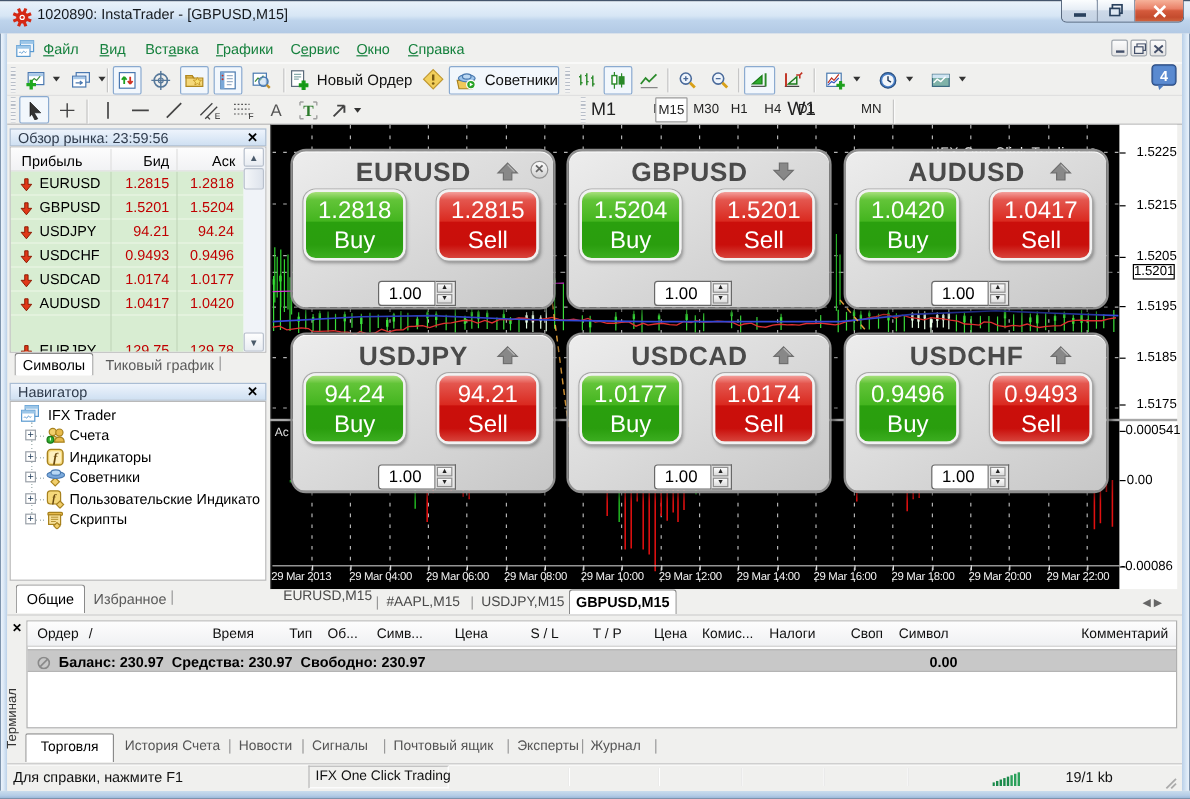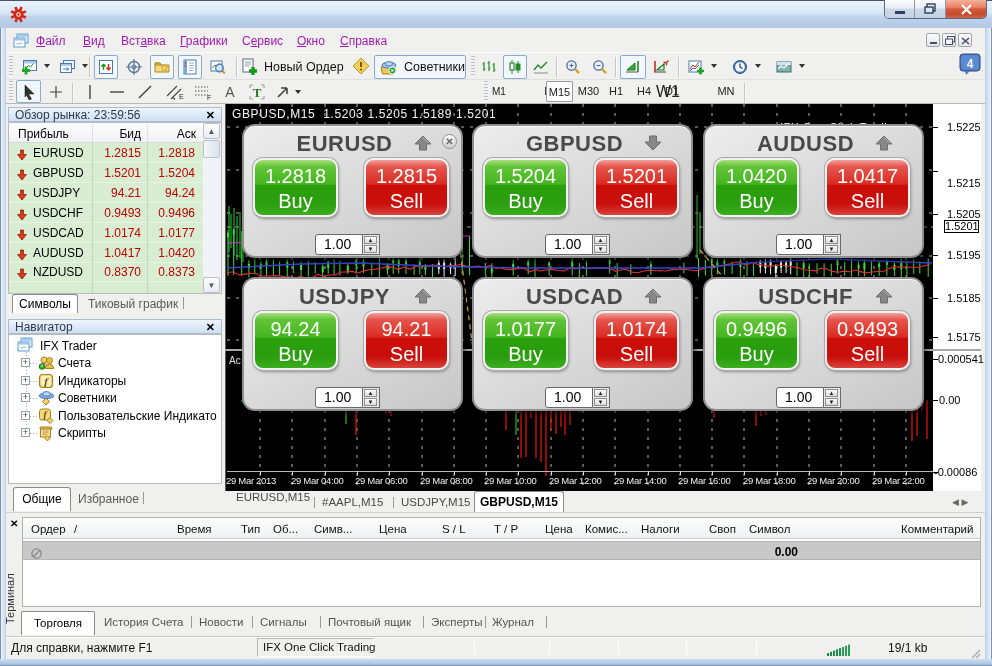--- a/index.html
+++ b/index.html
@@ -2,21 +2,21 @@
 <html><head><meta charset="utf-8"><style>
 
 *{margin:0;padding:0;box-sizing:border-box}
 body{width:992px;height:666px;overflow:hidden;font-family:"Liberation Sans",sans-serif;background:#8aa0b8}
 #frame{position:absolute;left:0;top:0;width:992px;height:666px;background:#f0f0ee;overflow:hidden}
 .a{position:absolute}
 .tb-btn{position:absolute;top:55px;height:24px;display:flex;align-items:center;justify-content:center}
 .pressed{background:#f2f7fc;border:1px solid #8aaad0;border-radius:2px}
 .sep1{position:absolute;top:57px;width:2px;height:20px;border-left:1px solid #c6c6c6;border-right:1px solid #fafafa}
 .grip{position:absolute;width:4px;background:repeating-linear-gradient(180deg,#b8bec8 0 1px,#f4f4f4 1px 3px)}
-.mi{font-size:12px;color:#a21caf}
+.mi{font-size:12px;color:#15803d}
 .panelhdr{position:absolute;left:8px;width:214px;height:15px;background:linear-gradient(180deg,#eef4fc,#cfe0f2);border:1px solid #aabdd4;font-size:12px;color:#2f3b4c;line-height:14px;padding-left:6px}
 .tab-act{position:absolute;background:#fff;border:1px solid #8a8a8a;border-bottom:none;border-radius:3px 3px 0 0;font-size:12px;color:#000;text-align:center}
 .tab-in{position:absolute;font-size:12px;color:#5a5a5a}
 .widget{position:absolute;width:221px;height:134px;background:linear-gradient(150deg,#ededed,#c7c7c7);border:2px solid #8f8f8f;border-radius:13px;box-shadow:2px 3px 5px rgba(0,0,0,.55),inset 0 1px 0 rgba(255,255,255,.85)}
 .wtitle{position:absolute;left:0;top:5px;width:100%;text-align:center;font-size:22px;font-weight:bold;color:#4a4a4a;letter-spacing:.5px;padding-right:16px}
 .buy,.sell{position:absolute;top:32px;width:85px;height:59px;border:2px solid #f2f2f2;border-radius:10px;color:#fff;text-align:center;box-shadow:0 0 0 1px #a8a8a8,1px 2px 3px rgba(0,0,0,.35)}
 .buy{left:9px;background:linear-gradient(180deg,#a8e07c 0%,#62c438 12%,#44b51f 44%,#2aa00e 46%,#2a9e0e 80%,#3cae20 100%)}
 .sell{left:120px;background:linear-gradient(180deg,#f4a09c 0%,#e4564e 12%,#da2a20 44%,#cb0f0b 46%,#c90f0b 80%,#d8443c 100%)}
 .bprice{font-size:20px;line-height:26px;margin-top:3px}
 .blabel{font-size:20px;line-height:24px}
@@ -48,20 +48,21 @@
           <path d="M7.283397071605883 11.459708991543401L5.458492679014708 15.899272478858503"></path>
           <path d="M5.5469015210619705 9.732562117580246L1.1172538026549272 11.581405293950613"></path>
           <path d="M5.540291008456598 7.283397071605883L1.1007275211414953 5.458492679014709"></path>
           <path d="M7.2674378824197525 5.546901521061971L5.418594706049381 1.117253802654929"></path>
           <path d="M9.716602928394115 5.540291008456597L11.541507320985287 1.1007275211414944"></path>
           <path d="M11.453098478938028 7.2674378824197525L15.882746197345071 5.418594706049381"></path>
         </g>
         <circle cx="8.5" cy="8.5" r="2.2" fill="#fff"></circle>
         <circle cx="8.5" cy="8.5" r="1.2" fill="#d42814"></circle>
       </svg></div>
+<div class="a" style="left:31px;top:5px;font-size:12px;color:#15191e">1020890: InstaTrader - [GBPUSD,M15]</div>
 <div class="a" style="left:884px;top:0;width:103px;height:19px;border:1px solid #5a6a80;border-top:none;border-radius:0 0 5px 5px;overflow:hidden;display:flex">
 <div style="width:31px;height:100%;background:linear-gradient(180deg,#fbfdfe,#e6edf5 45%,#cdd9e8 50%,#c3d2e4);border-right:1px solid #8a98ab;position:relative">
         <div style="position:absolute;left:10px;top:11px;width:10px;height:3px;background:#29415e"></div>
       </div>
 <div style="width:31px;height:100%;background:linear-gradient(180deg,#fbfdfe,#e6edf5 45%,#cdd9e8 50%,#c3d2e4);border-right:1px solid #8a98ab;position:relative">
         <svg width="12" height="11" viewBox="0 0 12 11" style="position:absolute;left:9px;top:3px">
           <rect x="3" y="1" width="8" height="7" fill="none" stroke="#29415e" stroke-width="1.4"></rect>
           <rect x="1" y="4" width="8" height="6" fill="#dde7f2" stroke="#29415e" stroke-width="1.4"></rect>
         </svg>
       </div>
@@ -321,21 +322,21 @@
         <text x="8" y="12.5" font-size="13" font-weight="bold" fill="#2a7a2a" text-anchor="middle" font-family="Liberation Serif">T</text>
       </svg>
     </div>
 <div class="tb-btn" style="left:272px;width:22px;top:80px;height:23px">
       <svg width="16" height="16" viewBox="0 0 16 16" style="">
         <path d="M3 13L12 4M12 4v6M12 4H6" stroke="#444" stroke-width="1.6" fill="none"></path>
       </svg>
     </div>
 <div class="a" style="left:295px;top:90px;width:0;height:0;border:3.5px solid transparent;border-top:4px solid #333"></div>
 <div class="grip" style="left:484px;top:81px;height:21px"></div>
-<div class="a" style="left:492px;top:81px;width:22px;height:16px;font-size:10px;color:#222;text-align:left;line-height:21px">M1</div>
+<div class="a" style="left:492px;top:81px;width:22px;height:16px;font-size:15px;color:#222;text-align:center;line-height:21px">M1</div>
 <div class="a" style="left:541px;top:81px;width:22px;height:32px;font-size:11px;color:#222;text-align:center;line-height:21px">M5</div>
 <div class="a" style="left:546px;top:81px;width:27px;height:21px;background:#fdfdfd;border:1px solid #9a9a9a;border-radius:1px;font-size:11px;color:#222;text-align:center;line-height:21px">M15</div>
 <div class="a" style="left:576px;top:81px;width:25px;height:21px;font-size:11px;color:#222;text-align:center;line-height:21px">M30</div>
 <div class="a" style="left:604px;top:81px;width:24px;height:21px;font-size:11px;color:#222;text-align:center;line-height:21px">H1</div>
 <div class="a" style="left:632px;top:81px;width:24px;height:21px;font-size:11px;color:#222;text-align:center;line-height:21px">H4</div>
 <div class="a" style="left:660px;top:81px;width:24px;height:21px;font-size:11px;color:#222;text-align:center;line-height:21px">D1</div>
 <div class="a" style="left:656px;top:81px;width:24px;height:21px;font-size:16px;color:#222;text-align:right;line-height:21px">W1</div>
 <div class="a" style="left:714px;top:81px;width:24px;height:21px;font-size:11px;color:#222;text-align:center;line-height:21px">MN</div>
 <div class="sep1" style="left:744px;top:83px"></div>
 <div class="panelhdr" style="top:107px">Обзор рынка: 23:59:56<span style="position:absolute;right:6px;top:0;color:#000;font-weight:bold;font-size:11px">✕</span></div>
@@ -388,27 +389,27 @@
         <span class="mask" style="right:8px">1.0177</span>
       </div>
 <div class="mrow" style="top:99.5px">
         <span class="marr"><svg width="12" height="12" viewBox="0 0 12 12" style="">
             <path d="M4.6 1h2.8v4.6h3L6 11 1.6 5.6h3z" fill="#e03818" stroke="#8a1800" stroke-width=".8"></path>
           </svg></span>
         <span class="msym">AUDUSD</span>
         <span class="mbid" style="right:62px">1.0417</span>
         <span class="mask" style="right:8px">1.0420</span>
       </div>
-<div class="mrow" style="top:119.39999999999999px">
+<div class="mrow" style="top:139.29999999999998px">
         <span class="marr"><svg width="12" height="12" viewBox="0 0 12 12" style="">
             <path d="M4.6 1h2.8v4.6h3L6 11 1.6 5.6h3z" fill="#e03818" stroke="#8a1800" stroke-width=".8"></path>
           </svg></span>
-        <span class="msym">NZDUSD</span>
-        <span class="mbid" style="right:62px">0.8370</span>
-        <span class="mask" style="right:8px">0.8373</span>
+        <span class="msym">EURJPY</span>
+        <span class="mbid" style="right:62px">129.75</span>
+        <span class="mask" style="right:8px">129.78</span>
       </div>
 <div class="a" style="left:83px;top:0;width:1px;height:150px;background:#c2d8bc"></div>
 <div class="a" style="left:138px;top:0;width:1px;height:150px;background:#c2d8bc"></div>
 </div>
 <div class="a" style="left:203px;top:123px;width:18px;height:170px;background:#f0f3f8">
       <div style="position:absolute;left:0;top:0;width:17px;height:16px;background:linear-gradient(180deg,#fefefe,#e8ecf2);border:1px solid #b8c0cc;border-radius:2px;text-align:center;font-size:8px;color:#4a5a6a;line-height:15px">▲</div>
       <div style="position:absolute;left:0;top:17px;width:17px;height:18px;background:linear-gradient(90deg,#f4f6f9,#dde3ec);border:1px solid #b8c0cc;border-radius:2px"></div>
       <div style="position:absolute;left:0;bottom:0;width:17px;height:16px;background:linear-gradient(180deg,#fefefe,#e8ecf2);border:1px solid #b8c0cc;border-radius:2px;text-align:center;font-size:8px;color:#4a5a6a;line-height:15px">▼</div>
     </div>
 <div class="tab-act" style="left:12px;top:294px;width:66px;height:19px;line-height:18px">Символы</div>
@@ -710,27 +711,26 @@
         <line x1="580" y1="296" x2="580" y2="298" stroke="#e01010" stroke-width="1.2"></line>
         <line x1="590" y1="296" x2="590" y2="298" stroke="#20b020" stroke-width="1.2"></line>
         <line x1="600" y1="296" x2="600" y2="297" stroke="#20b020" stroke-width="1.2"></line>
         <line x1="615" y1="296" x2="615" y2="299" stroke="#e01010" stroke-width="1.2"></line>
         <line x1="635" y1="296" x2="635" y2="299" stroke="#e01010" stroke-width="1.2"></line>
         <line x1="655" y1="296" x2="655" y2="297" stroke="#e01010" stroke-width="1.2"></line>
         <line x1="670" y1="296" x2="670" y2="297" stroke="#20b020" stroke-width="1.2"></line>
         <line x1="680" y1="296" x2="680" y2="298" stroke="#20b020" stroke-width="1.2"></line>
         <line x1="685" y1="296" x2="685" y2="299" stroke="#e01010" stroke-width="1.2"></line>
       </svg></div>
-<div class="a" style="left:232px;top:107px;font-size:12px;letter-spacing:0.6px;color:#f4f4f4">GBPUSD,M15&nbsp;&nbsp;1.5203 1.5205 1.5189 1.5201</div>
 <div class="a" style="left:780px;top:120px;font-size:11.5px;letter-spacing:0.4px;color:#fff">IFX One Click Trading <span style="font-size:12px">☺</span></div>
 <div class="a" style="left:229px;top:355px;font-size:10px;color:#e0e0e0">Ac</div>
 <div class="a" style="left:225px;top:349px;width:756px;height:2px;background:#a8a8a8"></div>
 <div class="pricelab" style="top:122px">1.5225</div>
 <div class="a" style="left:933px;top:127px;width:5px;height:1px;background:#000"></div>
-<div class="pricelab" style="top:178px">1.5215</div>
+<div class="pricelab" style="top:166px">1.5215</div>
 <div class="a" style="left:933px;top:171px;width:5px;height:1px;background:#000"></div>
 <div class="pricelab" style="top:209px">1.5205</div>
 <div class="a" style="left:933px;top:214px;width:5px;height:1px;background:#000"></div>
 <div class="pricelab" style="top:250px">1.5195</div>
 <div class="a" style="left:933px;top:255px;width:5px;height:1px;background:#000"></div>
 <div class="pricelab" style="top:293px">1.5185</div>
 <div class="a" style="left:933px;top:298px;width:5px;height:1px;background:#000"></div>
 <div class="pricelab" style="top:332px">1.5175</div>
 <div class="a" style="left:933px;top:337px;width:5px;height:1px;background:#000"></div>
 <div class="pricelab" style="left:938px;top:354px">0.000541</div>
@@ -919,20 +919,21 @@
 <div class="thdr" style="left:585px">Комис...</div>
 <div class="thdr" style="left:641px">Налоги</div>
 <div class="thdr" style="left:709px">Своп</div>
 <div class="thdr" style="left:749px">Символ</div>
 <div class="thdr" style="left:901px">Комментарий</div>
 <div class="a" style="left:23px;top:541px;width:957px;height:19px;background:#c8c8c8;border-top:1px solid #b4b4b4;border-bottom:1px solid #b4b4b4"></div>
 <div class="a" style="left:31px;top:545px"><svg width="11" height="11" viewBox="0 0 11 11" style="">
         <circle cx="5.5" cy="5.5" r="4.6" fill="none" stroke="#8a8a8a" stroke-width="1.4"></circle>
         <path d="M2.3 8.7L8.7 2.3" stroke="#8a8a8a" stroke-width="1.4"></path>
       </svg></div>
+<div class="a" style="left:49px;top:545px;font-size:12px;font-weight:bold;color:#000">Баланс: 230.97&nbsp;&nbsp;Средства: 230.97&nbsp;&nbsp;Свободно: 230.97</div>
 <div class="a" style="left:760px;top:545px;width:38px;font-size:12px;font-weight:bold;color:#000;text-align:right">0.00</div>
 <div class="a" style="left:21px;top:611px;width:74px;height:24px;background:#fff;border:1px solid #8a8a8a;border-bottom:none;border-radius:2px 2px 0 0;font-size:11.5px;color:#000;text-align:center;line-height:22px">Торговля</div>
 <div class="ttab" style="left:104px">История Счета</div>
 <div class="ttab" style="left:199px">Новости</div>
 <div class="ttab" style="left:260px">Сигналы</div>
 <div class="ttab" style="left:328px">Почтовый ящик</div>
 <div class="ttab" style="left:431px">Эксперты</div>
 <div class="ttab" style="left:492px">Журнал</div>
 <div class="tsep" style="left:191px"></div>
 <div class="tsep" style="left:252px"></div>

